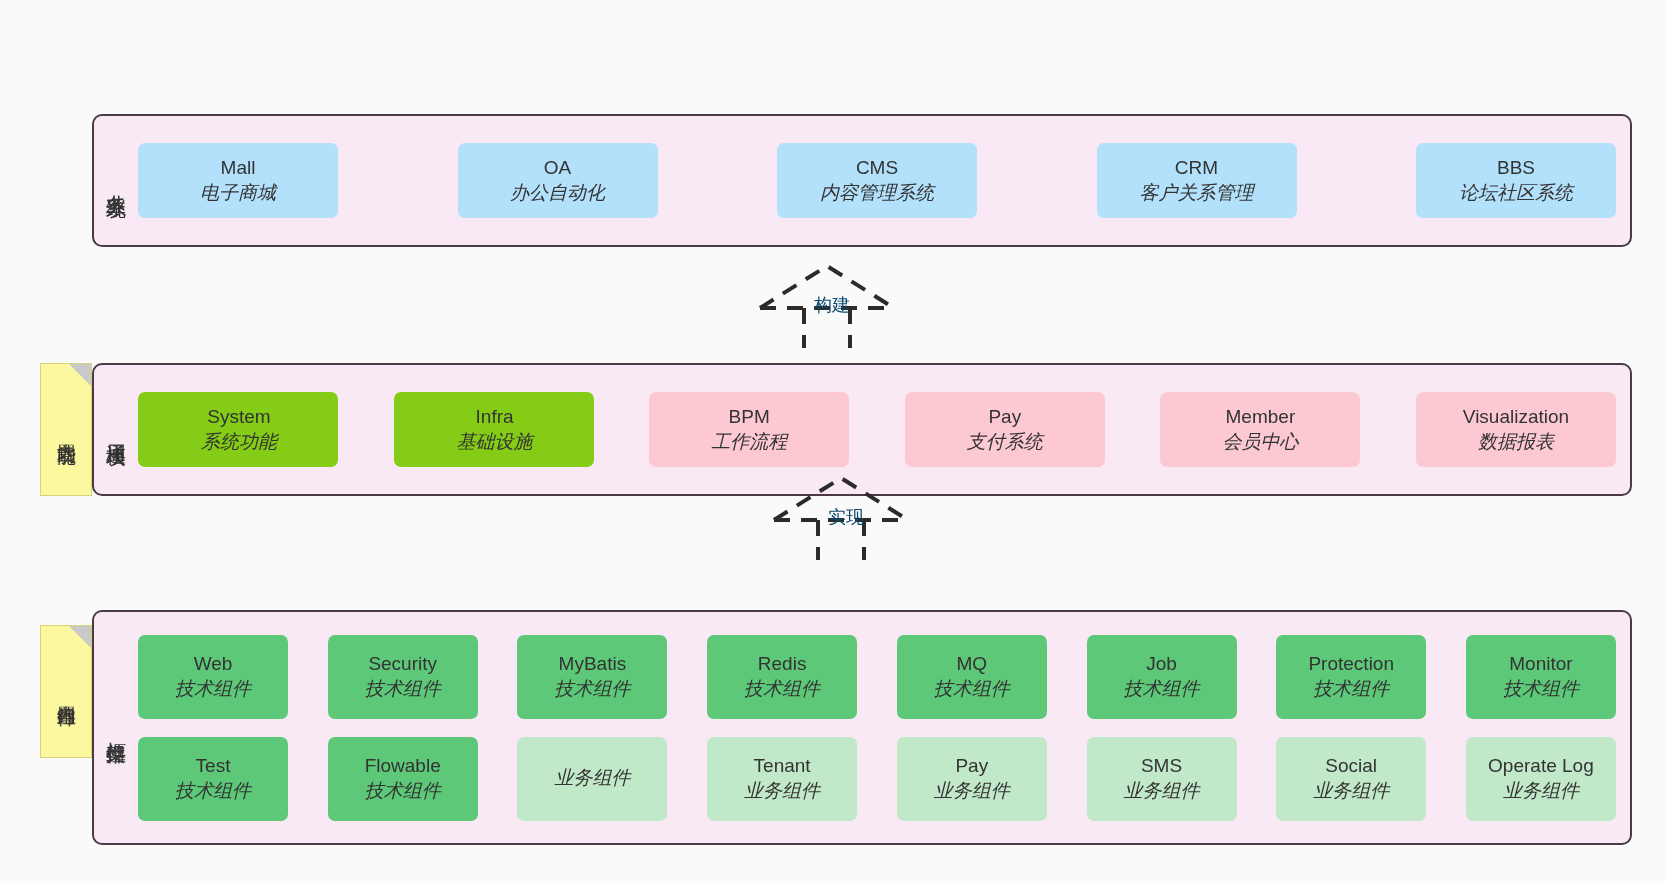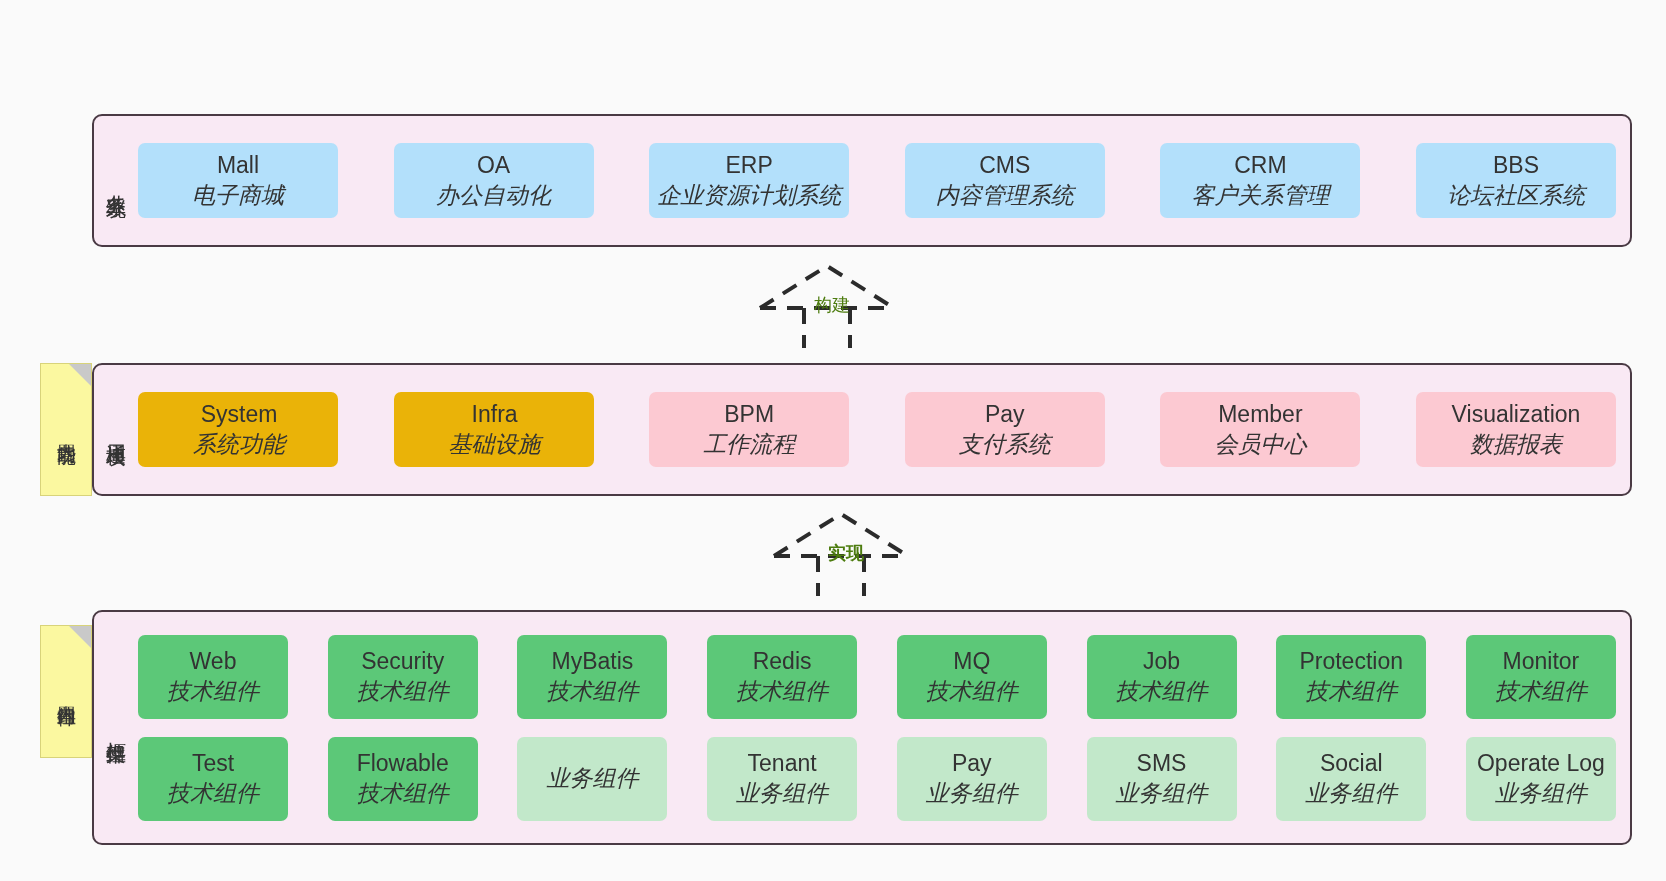--- a/index.html
+++ b/index.html
@@ -69,31 +69,31 @@
 
   
   .card {
     border-radius: 7px;
     box-sizing: border-box;
     display: flex;
     flex-direction: column;
     align-items: center;
     justify-content: center;
     text-align: center;
-    font-size: 23px;
+    font-size: 19px;
     line-height: 1.28;
     color: #333;
     padding: 4px 6px;
     user-select: none;
   }
   .card .en { display: block; }
   .card .cn { display: block; font-style: italic; }
 
   .card-blue  { background: #b3e0fb; }
-  .card-red   { background: #eab308; padding-left: 8px; }
+  .card-red   { background: #84cc16; padding-left: 8px; }
   .card-pink  { background: #fcc9d2; }
   .card-green { background: #5cc878; }
   .card-lgreen{ background: #c2e8ca; }
 
   
   #layer-business { left: 92px; top: 114px; width: 1540px; height: 133px; }
   #layer-business .card { width: 200px; height: 75px; }
 
   
   #layer-common { left: 92px; top: 363px; width: 1540px; height: 133px; }
@@ -133,50 +133,46 @@
   }
   #note-common    { left: 40px; top: 363px; width: 52px; height: 133px; }
   #note-framework { left: 40px; top: 625px; width: 52px; height: 133px; }
 
   
   .connector { position: absolute; }
   .connector svg { display: block; overflow: visible; }
   .connector .conn-label {
     position: absolute;
     font-size: 18px;
-    color: #4d7c0f;
+    color: #0c4a6e;
     background: transparent;
     white-space: nowrap;
     user-select: none;
   }
   #conn-build   { left: 752px; top: 256px; width: 180px; height: 92px; }
-  #conn-impl    { left: 766px; top: 504px; width: 180px; height: 92px; font-weight: bold; }
+  #conn-impl    { left: 766px; top: 468px; width: 180px; height: 92px; }
   #conn-build .conn-label  { left: 62px; top: 37px; }
   #conn-impl  .conn-label  { left: 62px; top: 37px; }
 </style>
 </head>
 <body>
 
 <div id="canvas">
 
   <div class="layer" id="layer-business">
     <div class="layer-title">业务系统</div>
     <div class="layer-body">
       <div class="row">
         <div class="card card-blue">
           <span class="en">Mall</span>
           <span class="cn">电子商城</span>
         </div>
         <div class="card card-blue">
           <span class="en">OA</span>
           <span class="cn">办公自动化</span>
-        </div>
-        <div class="card card-blue">
-          <span class="en">ERP</span>
-          <span class="cn">企业资源计划系统</span>
         </div>
         <div class="card card-blue">
           <span class="en">CMS</span>
           <span class="cn">内容管理系统</span>
         </div>
         <div class="card card-blue">
           <span class="en">CRM</span>
           <span class="cn">客户关系管理</span>
         </div>
         <div class="card card-blue">

